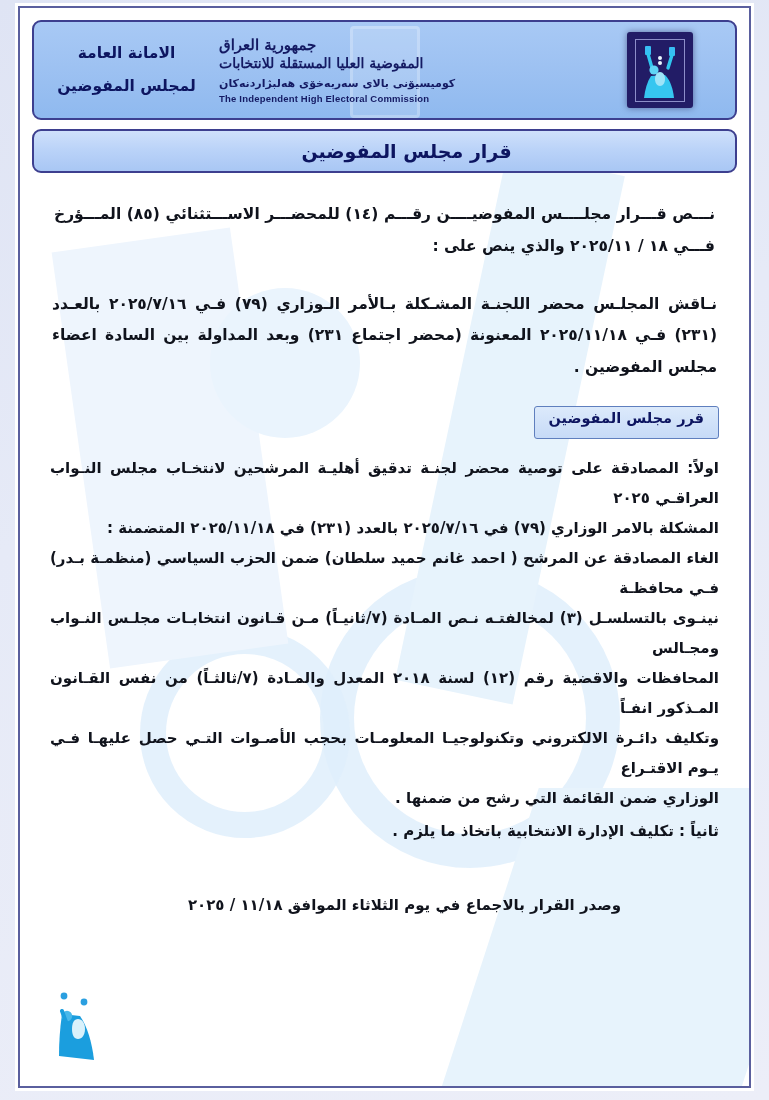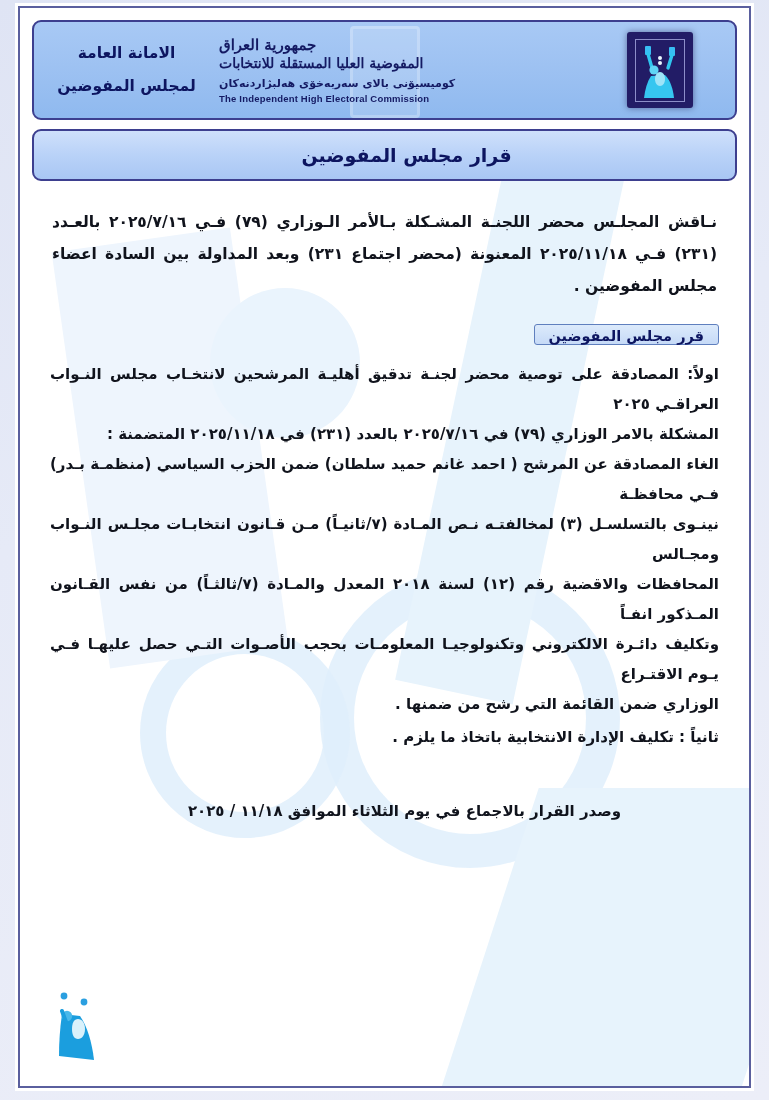--- a/index.html
+++ b/index.html
@@ -130,21 +130,21 @@
     font-size: 15.5px;
     font-weight: 700;
     line-height: 2.1;
     position: relative;
     z-index: 2;
   }
 
   
   .title-bar {
     margin-top: 9px;
-    height: 52px;
+    height: 44px;
     border: 2px solid #3d3f8f;
     border-radius: 9px;
     background: linear-gradient(180deg, #cfe0fb 0%, #b9d2f8 50%, #a9c7f4 100%);
     display: flex;
     align-items: center;
     justify-content: center;
     color: #0d1560;
     font-size: 19px;
     font-weight: 700;
     padding-left: 44px;
@@ -178,21 +178,21 @@
     justify-content: flex-start;
     margin: 16px 0 14px 0;
   }
   .decided-pill {
     border: 1.5px solid #5f7fbe;
     border-radius: 3px;
     background: linear-gradient(180deg, #dceafb 0%, #c6daf7 100%);
     color: #0d1560;
     font-size: 14.5px;
     font-weight: 700;
-    padding: 3px 14px 0 14px;
+    padding: 3px 14px 12px 14px;
   }
 
   .resolution {
     font-size: 15px;
     line-height: 2.0;
     font-weight: 700;
     text-align: justify;
     margin: 0;
     letter-spacing: -0.1px;
   }
@@ -266,20 +266,21 @@
         <div>لمجلس المفوضين</div>
       </div>
     </div>
 
     <div class="title-bar">
       <span>قرار مجلس المفوضين</span>
     </div>
 
     <div class="doc-body">
 
+      <p class="para para-intro">نـــص قـــرار مجلــــس المفوضيــــن رقـــم (١٤) للمحضـــر الاســـتثنائي (٨٥) المـــؤرخ فـــي ١٨ / ٢٠٢٥/١١ والذي ينص على :</p>
 
       <p class="para para-disc">نـاقش المجلـس محضر اللجنـة المشـكلة بـالأمر الـوزاري (٧٩) فـي ٢٠٢٥/٧/١٦ بالعـدد (٢٣١) فـي ٢٠٢٥/١١/١٨ المعنونة (محضر اجتماع ٢٣١) وبعد المداولة بين السادة اعضاء مجلس المفوضين .</p>
 
       <div class="decided-pill-row">
         <span class="decided-pill">قرر مجلس المفوضين</span>
       </div>
 
       <div class="resolution">
         <span class="res-line">اولاً: المصادقة على توصية محضر لجنـة تدقيق أهليـة المرشحين لانتخـاب مجلس النـواب العراقـي ٢٠٢٥</span>
         <span class="res-line">المشكلة بالامر الوزاري (٧٩) في ٢٠٢٥/٧/١٦ بالعدد (٢٣١) في ٢٠٢٥/١١/١٨ المتضمنة :</span>

